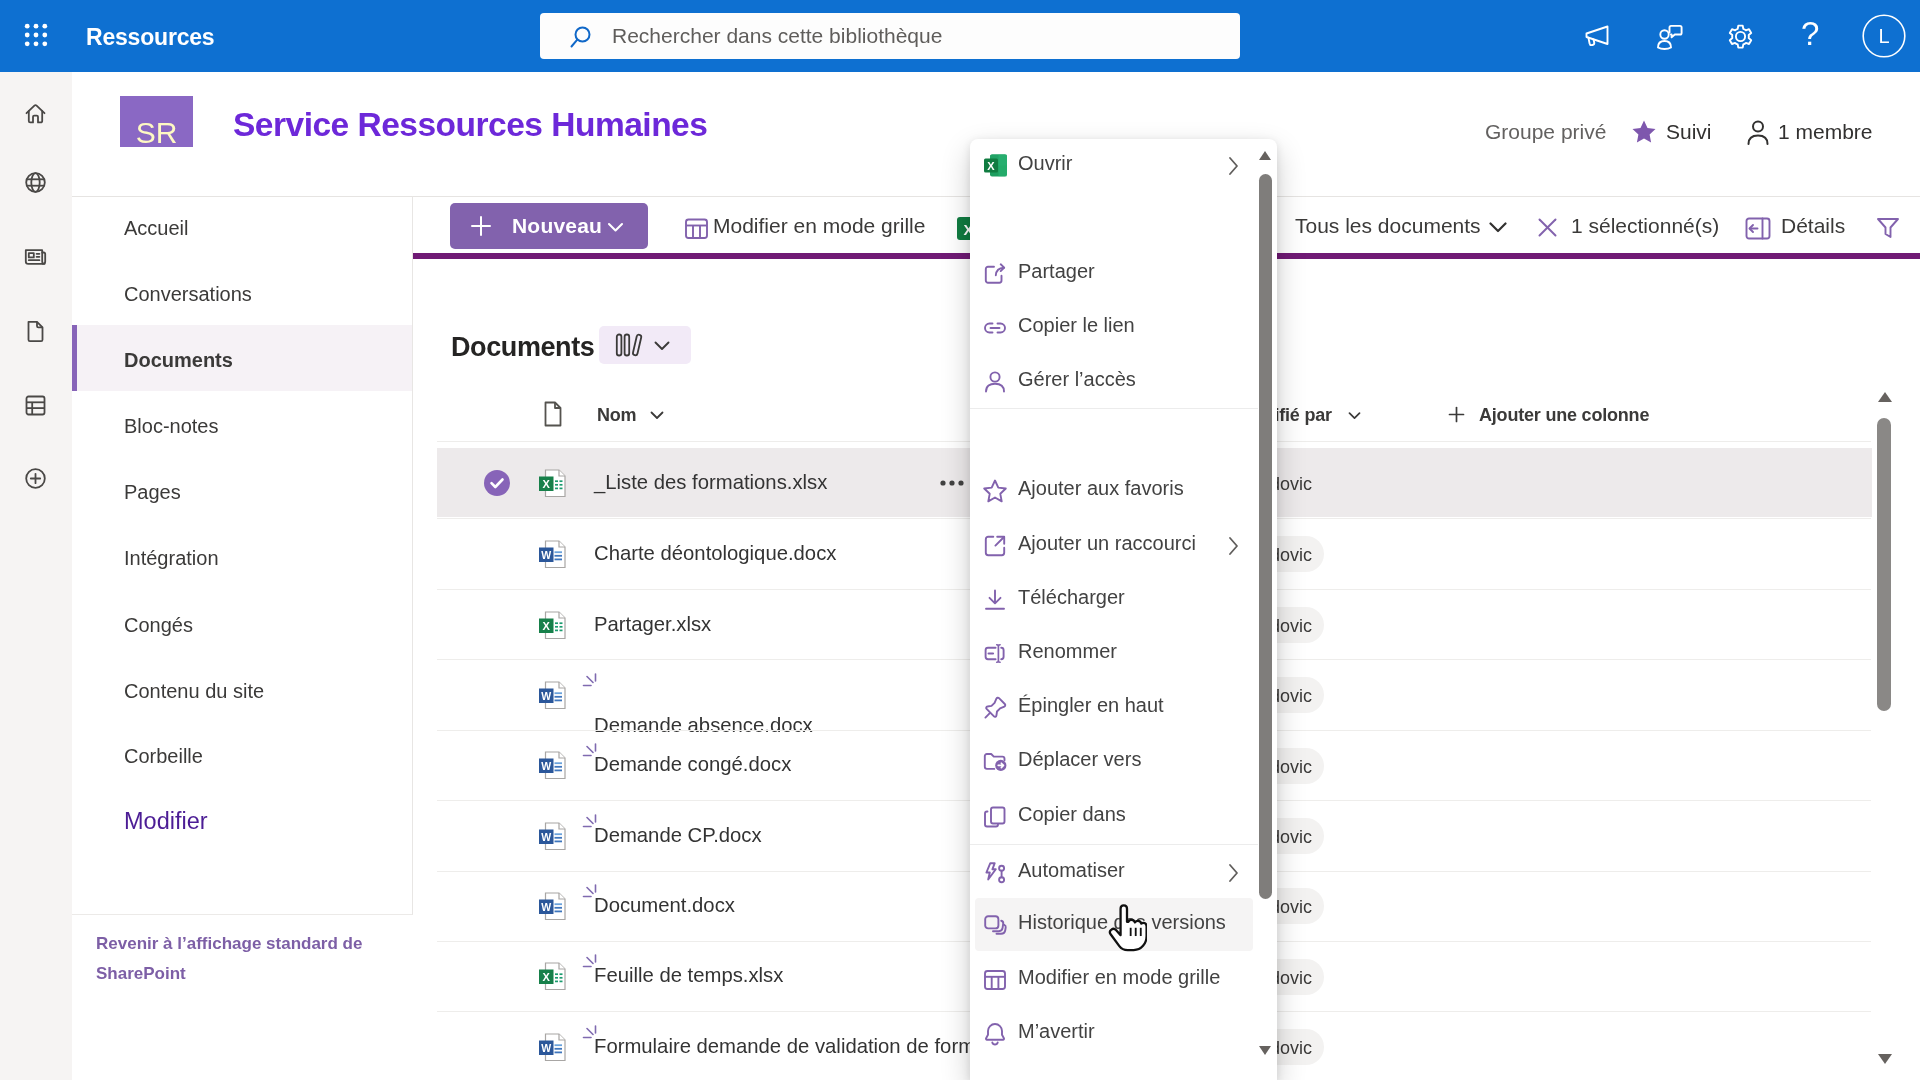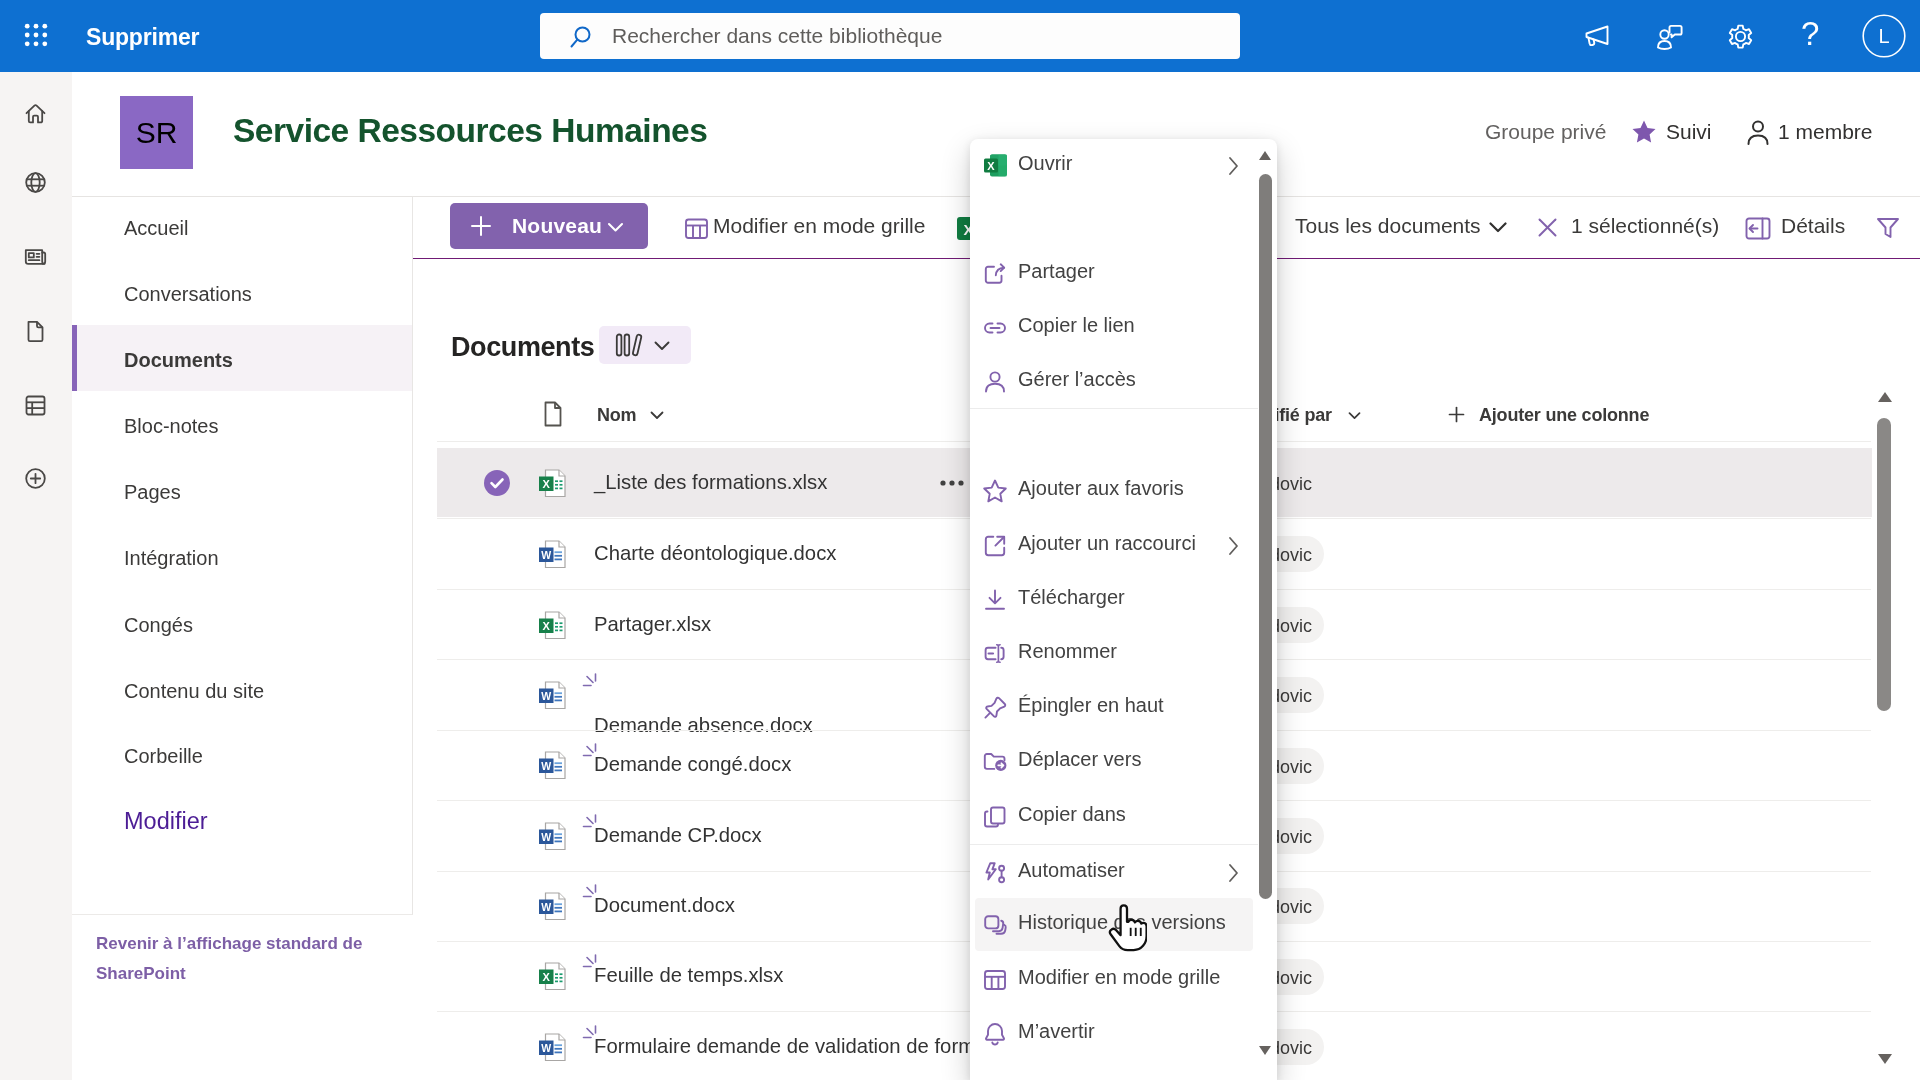--- a/index.html
+++ b/index.html
@@ -8,33 +8,33 @@
   .abs { position:absolute; }
   svg { display:block; }
   #suite { position:absolute; left:0; top:0; width:1920px; height:72px; background:#0e70d1; }
   #sp-logo { position:absolute; left:86px; top:24px; font-size:23px; font-weight:bold; color:#fff; letter-spacing:-0.2px;}
   #searchbox { position:absolute; left:540px; top:13px; width:700px; height:46px; background:#fdfdfd; border-radius:4px; }
   #searchbox span { position:absolute; left:72px; top:11px; font-size:21px; color:#5f5d5b; }
   #qmark { position:absolute; left:1801px; top:15px; font-size:33px; color:#fff; font-weight:400;}
   #rail { position:absolute; left:0; top:72px; width:72px; height:1008px; background:#f6f4f3; }
   .railic { position:absolute; left:22px; }
   #hdr { position:absolute; left:72px; top:72px; width:1848px; height:124px; background:#fff; }
-  #sqtile { position:absolute; left:48px; top:24px; width:73px; height:73px; background:#8a68c4;
-     color:#000000; font-size:30px; text-align:center; line-height:73px;}
-  #title { position:absolute; left:161px; top:40px; font-size:33.5px; font-weight:bold; color:#14532d; letter-spacing:-0.5px;}
+  #sqtile { position:absolute; left:48px; top:24px; width:73px; height:51px; background:#8a68c4;
+     color:#fef9c3; font-size:30px; text-align:center; line-height:73px;}
+  #title { position:absolute; left:161px; top:34px; font-size:33.5px; font-weight:bold; color:#6d28d9; letter-spacing:-0.5px;}
   .hmeta { position:absolute; top:48px; font-size:21px; color:#323130; }
   #nav { position:absolute; left:72px; top:196px; width:341px; height:719px; background:#fff;
      border-right:1px solid #e8e6e4; border-top:1px solid #e6e4e2; border-bottom:1px solid #eceae8;}
   .nitem { position:absolute; left:52px; font-size:20px; color:#3b3a39; }
   #nsel { position:absolute; left:0; top:128px; width:340px; height:66px; background:#f6f2f6;
      border-left:5px solid #8764b8; }
   #navfoot { position:absolute; left:96px; top:929px; width:290px; font-size:17px; font-weight:bold;
      color:#7d5fa6; line-height:30px; }
   #tbar { position:absolute; left:413px; top:196px; width:1507px; height:63px; background:#fff;
-     border-top:1px solid #e6e4e2; border-bottom:1px solid #701a75;}
+     border-top:1px solid #e6e4e2; border-bottom:6px solid #701a75;}
   #nouveau { position:absolute; left:37px; top:6px; width:198px; height:46px; background:#8262ad; border-radius:5px; color:#fff; }
   #nouveau .txt { position:absolute; left:62px; top:11px; font-size:21px; font-weight:bold; letter-spacing:0.2px;}
   .tbtxt { position:absolute; top:17px; font-size:21px; color:#3b3a39; }
   #heading { position:absolute; left:451px; top:332px; font-size:27px; font-weight:bold; color:#252423; letter-spacing:-0.4px;}
   #viewpill { position:absolute; left:599px; top:326px; width:92px; height:38px; border-radius:5px; background:#f2eaf7; }
   .colhdr { position:absolute; top:405px; font-size:18px; font-weight:bold; color:#3b3a39; letter-spacing:-0.2px;}
   .rowline { position:absolute; left:437px; width:1434px; height:1px; background:#eeedeb; }
   .fname { position:absolute; left:594px; font-size:20.3px; color:#333; white-space:nowrap;}
   .chip { position:absolute; left:1238px; width:86px; height:36px; border-radius:18px; background:#f3f2f1; }
   .chip span { position:absolute; left:12px; top:9px; font-size:18px; color:#3b3a39;}
@@ -60,21 +60,21 @@
       <circle cx="12" cy="3.2" r="2.4"></circle>
       <circle cx="20.8" cy="3.2" r="2.4"></circle>
   <circle cx="3.2" cy="12" r="2.4"></circle>
       <circle cx="12" cy="12" r="2.4"></circle>
       <circle cx="20.8" cy="12" r="2.4"></circle>
   <circle cx="3.2" cy="20.8" r="2.4"></circle>
       <circle cx="12" cy="20.8" r="2.4"></circle>
       <circle cx="20.8" cy="20.8" r="2.4"></circle>
   </g>
 </svg>
-<div id="sp-logo">Supprimer</div>
+<div id="sp-logo">Ressources</div>
 <div id="searchbox">
     <span>Rechercher dans cette bibliothèque</span>
   </div>
 <svg class="abs" style="left:568px; top:25px;" width="25" height="25" viewBox="0 0 25 25" fill="none" stroke="#1068c8" stroke-width="2" stroke-linecap="round">
   <circle cx="14.5" cy="9.5" r="7"></circle>
     <line x1="9.3" y1="14.7" x2="3.5" y2="21.5"></line>
 </svg>
 <svg class="abs" style="left:1583px; top:24px;" width="27" height="25" viewBox="0 0 27 25" fill="none" stroke="#fff" stroke-width="1.9" stroke-linejoin="round" stroke-linecap="round">
   <path d="M24.5 2.5 L3.5 9.5 L3.5 13 L24.5 20 Z"></path>
   <path d="M5.5 13.8 L6.5 19.2 A2.4 2.4 0 0 0 11.2 18.2 L10.5 15.4"></path>

